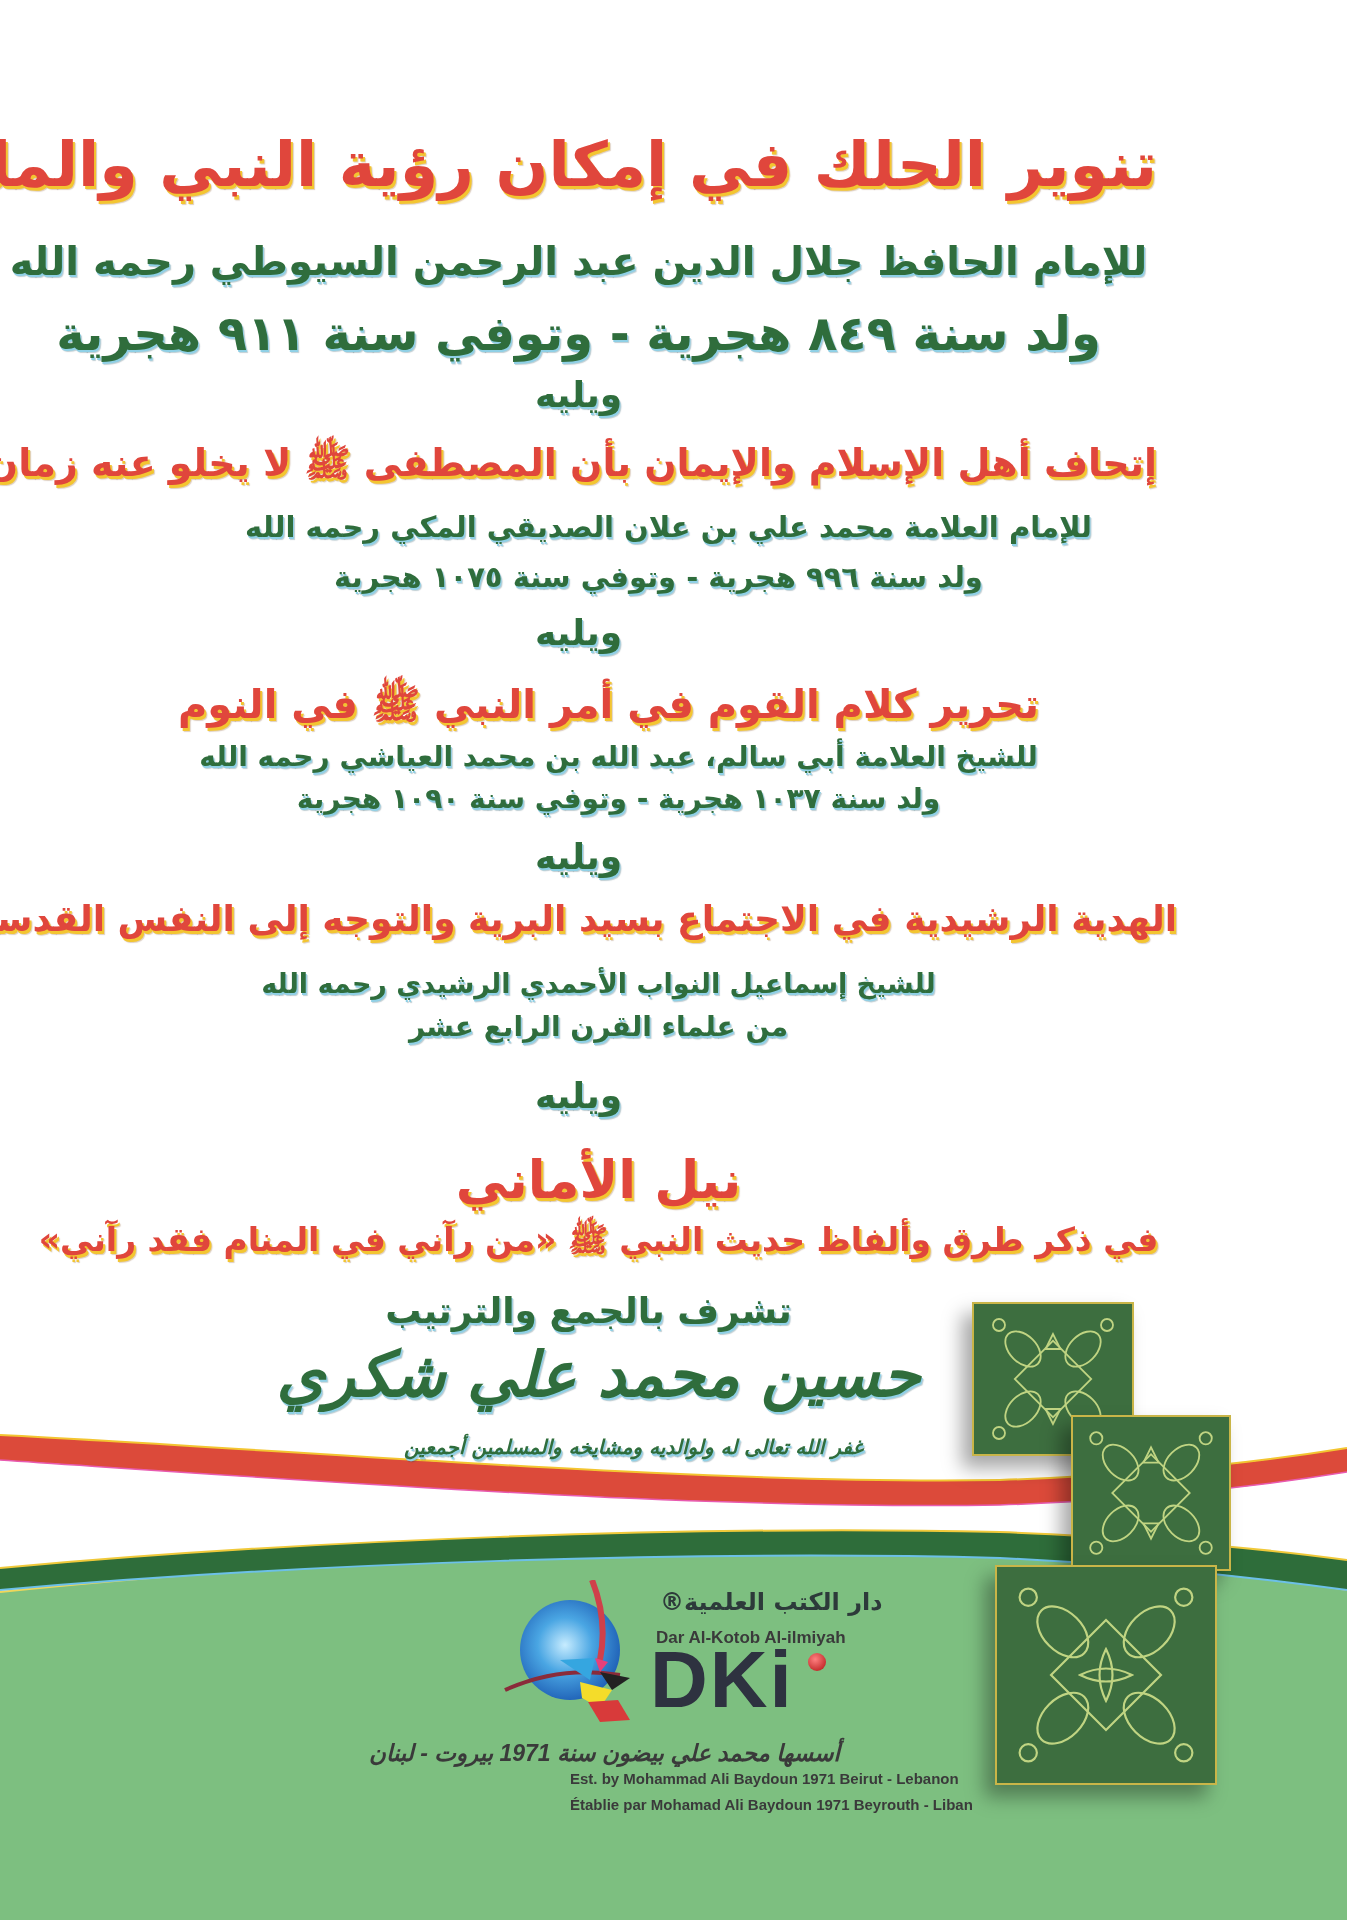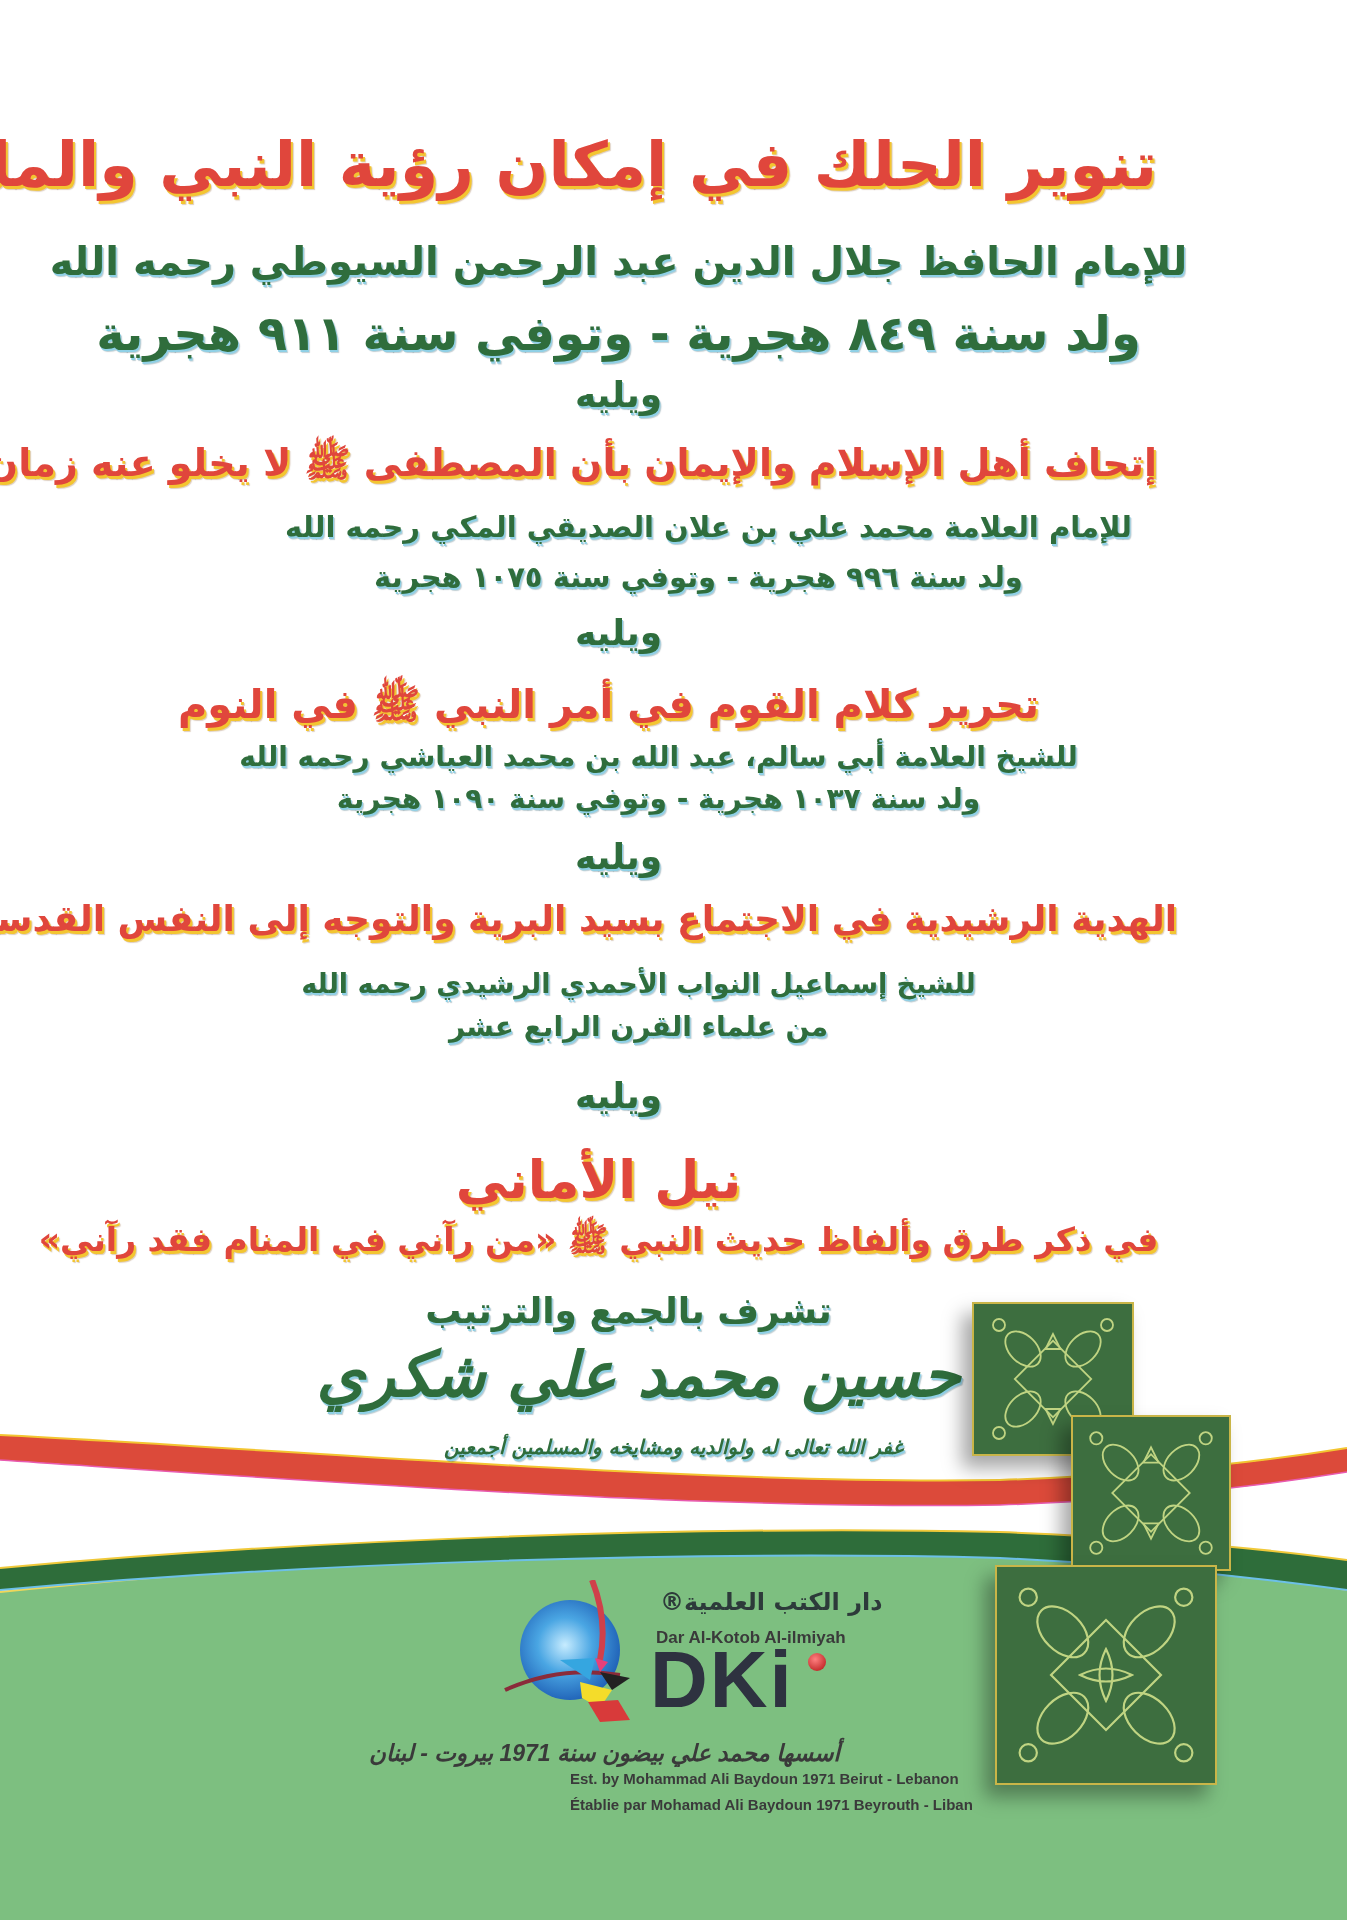--- a/index.html
+++ b/index.html
@@ -12,21 +12,20 @@
     .line { position: absolute; left: 0; width: 1157px; text-align: center; white-space: nowrap; direction: rtl; }
     .red {
       color: #e0463c;
       text-shadow: 2px 3px 0 #f3c531, 3px 4px 1px rgba(120,60,0,0.25);
       font-weight: bold;
     }
     .green {
       color: #2f6d3c;
       text-shadow: 1px 2px 0 #8fd0e6, 2px 3px 1px rgba(0,60,80,0.25);
       font-weight: bold;
-      padding-left: 40px;
     }
     .t1 { top: 128px; font-size: 62px; }
     .s1a { top: 238px; font-size: 40px; }
     .s1b { top: 305px; font-size: 48px; }
     .sep { font-size: 36px; }
     .sep1 { top: 374px; }
     .t2 { top: 440px; font-size: 38px; }
     .s2a { top: 510px; font-size: 29px; left: 90px; }
     .s2b { top: 560px; font-size: 29px; left: 80px; }
     .sep2 { top: 612px; }

